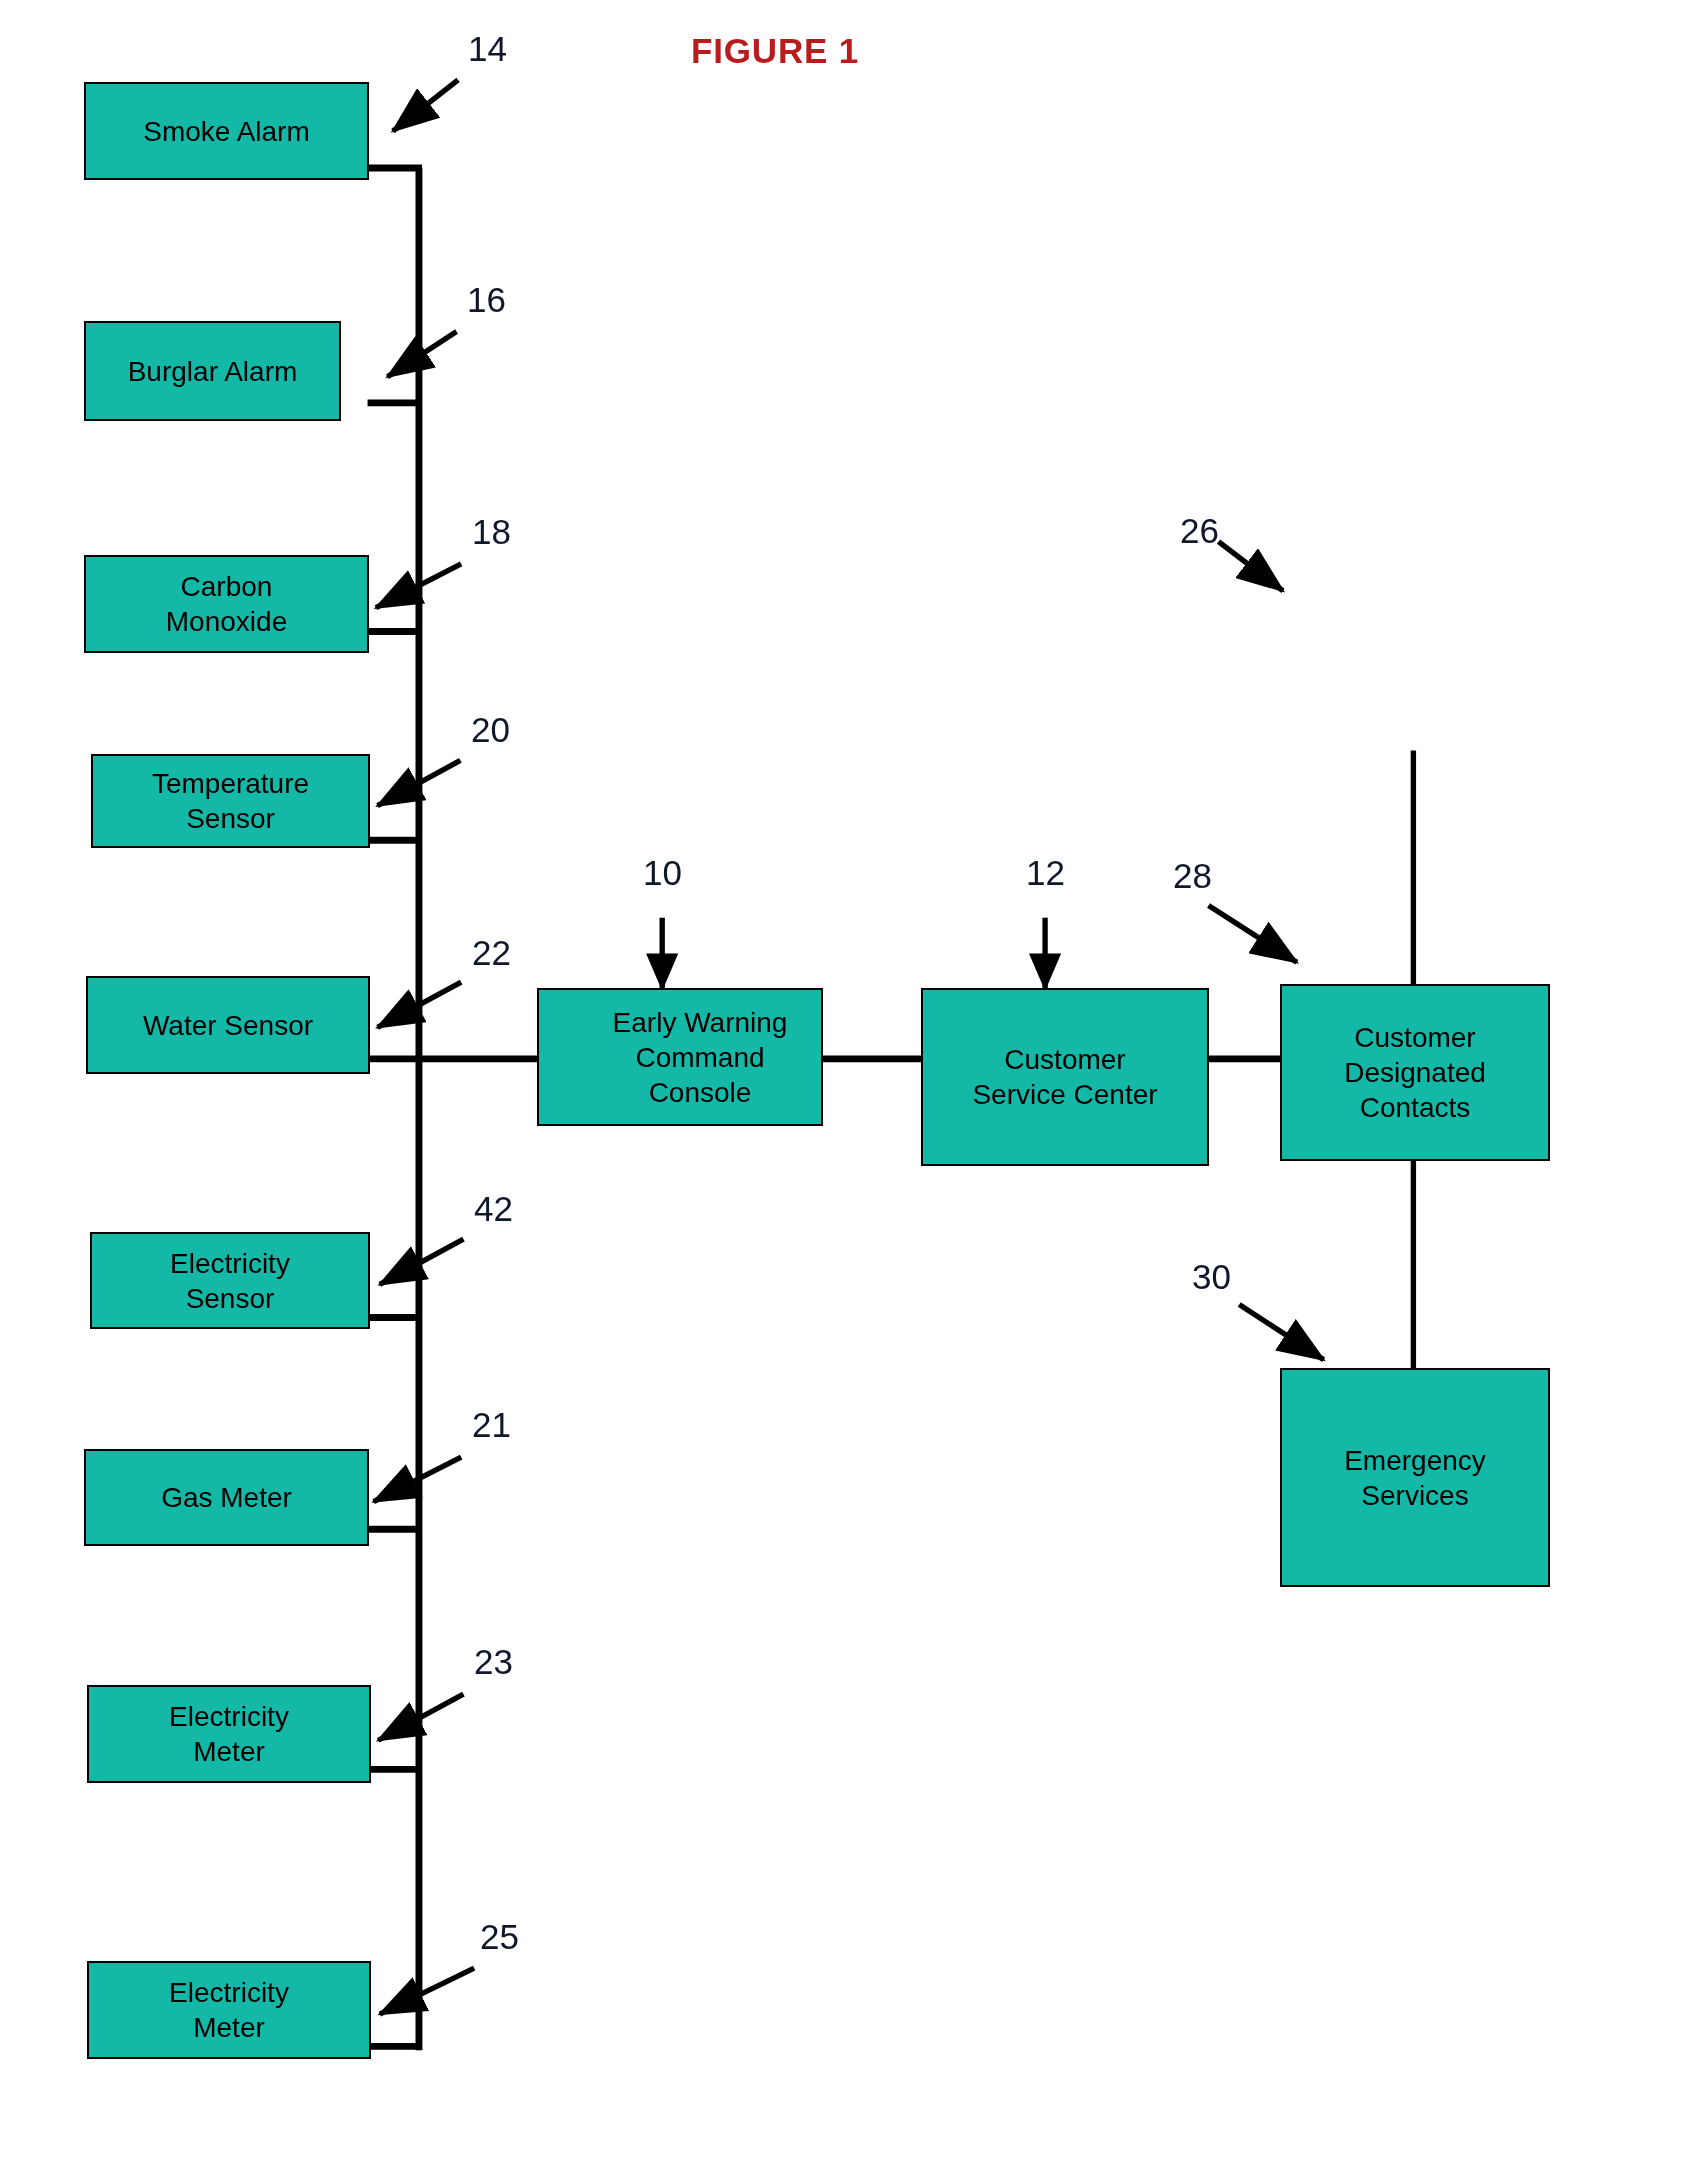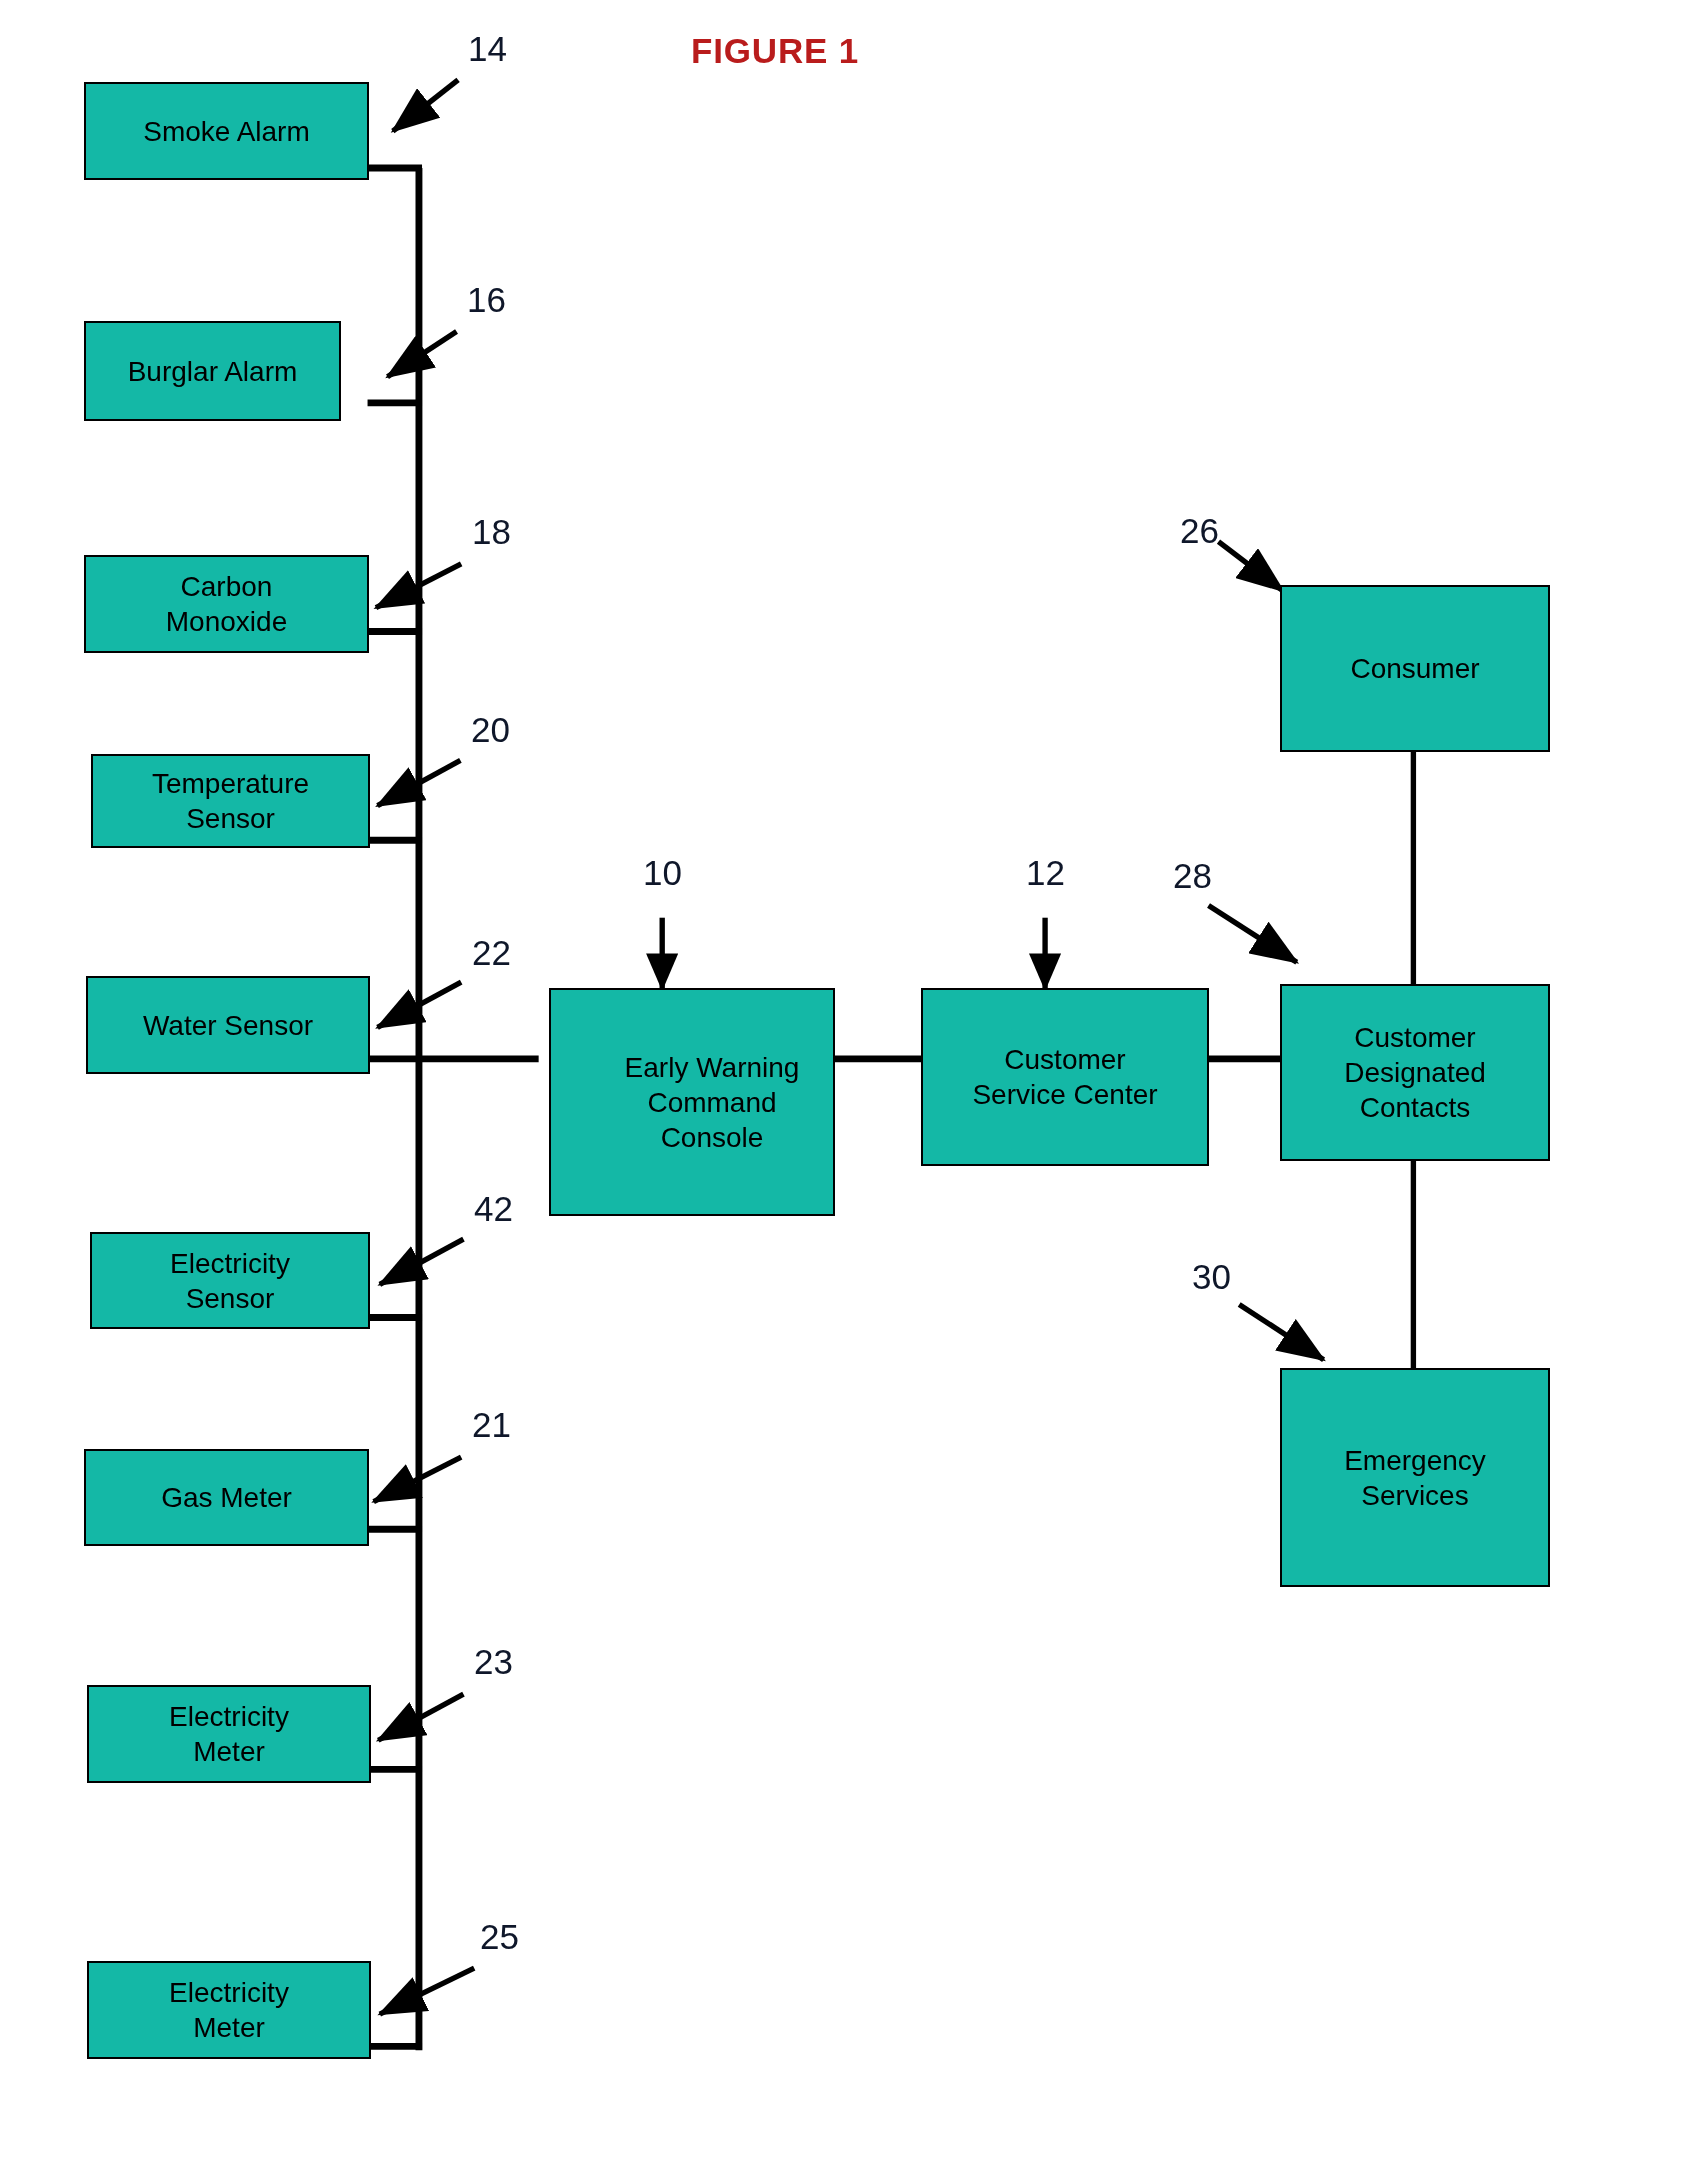--- a/index.html
+++ b/index.html
@@ -170,36 +170,33 @@
 Meter</span>
   </div>
   <div class="ref-num" style="left:474px; top:1644px;">23</div>
 
   <div class="node-box" style="left:87px; top:1961px; width:284px; height:98px;">
     <span class="node-label">Electricity
 Meter</span>
   </div>
   <div class="ref-num" style="left:480px; top:1919px;">25</div>
 
-  <div class="node-box" style="left:549px; top:988px; width:286px; height:228px;padding-left:40px;">
+  <div class="node-box" style="left:537px; top:988px; width:286px; height:138px;padding-left:40px;">
     <span class="node-label">Early Warning
 Command
 Console</span>
   </div>
   <div class="ref-num" style="left:643px; top:855px;">10</div>
 
   <div class="node-box" style="left:921px; top:988px; width:288px; height:178px;">
     <span class="node-label">Customer
 Service Center</span>
   </div>
   <div class="ref-num" style="left:1026px; top:855px;">12</div>
 
-  <div class="node-box" style="left:1280px; top:585px; width:270px; height:167px;">
-    <span class="node-label">Consumer</span>
-  </div>
   <div class="ref-num" style="left:1180px; top:513px;">26</div>
 
   <div class="node-box" style="left:1280px; top:984px; width:270px; height:177px;">
     <span class="node-label">Customer
 Designated
 Contacts</span>
   </div>
   <div class="ref-num" style="left:1173px; top:858px;">28</div>
 
   <div class="node-box" style="left:1280px; top:1368px; width:270px; height:219px;">

